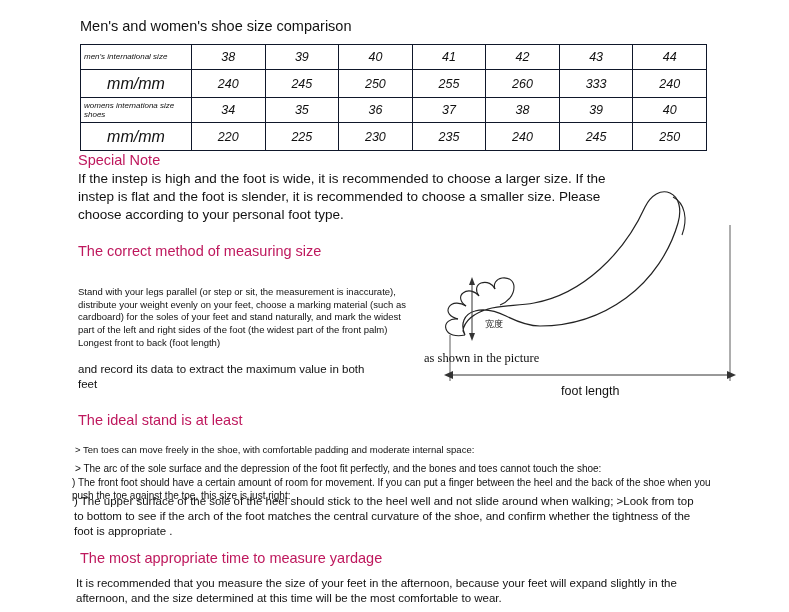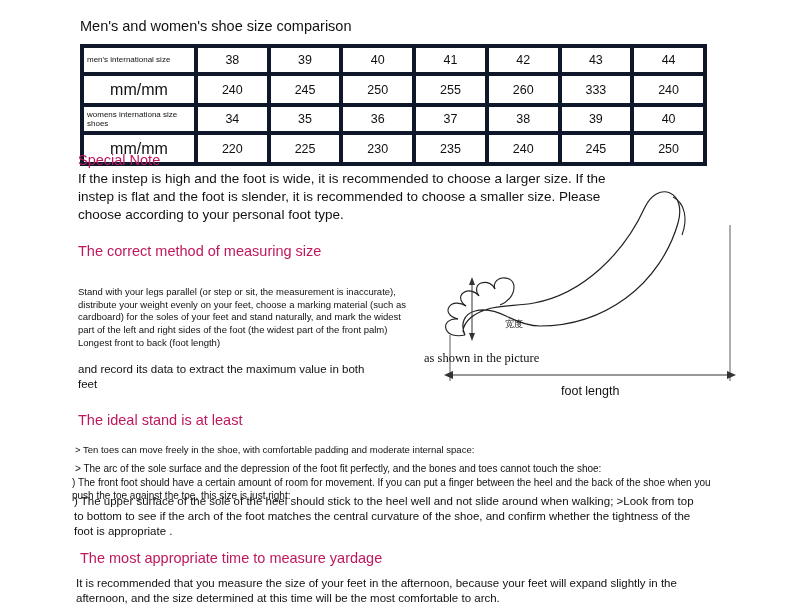--- a/index.html
+++ b/index.html
@@ -34,26 +34,27 @@
   
   .size-table {
     position: absolute;
     left: 80px;
     top: 44px;
     width: 627px;
     border-collapse: collapse;
     table-layout: fixed;
   }
   .size-table td {
-    border: 4px solid #0f172a;
+    border: 1px solid #0f172a;
     text-align: center;
     vertical-align: middle;
     height: 22px;
     font-size: 12.5px;
     color: #111;
+    font-style: italic;
   }
   .size-table td.label-small {
     font-size: 8px;
     line-height: 1.15;
     width: 104px;
     padding: 1px 3px;
     text-align: left;
   }
   .size-table td.label-big {
     font-size: 16px;
@@ -198,26 +199,26 @@
 
       <line x1="20" y1="190" x2="300" y2="190" stroke="#333" stroke-width="1"></line>
       <polygon points="14,190 23,186 23,194" fill="#333"></polygon>
       <polygon points="306,190 297,186 297,194" fill="#333"></polygon>
 
       <line x1="20" y1="150" x2="20" y2="196" stroke="#333" stroke-width="0.8"></line>
       <line x1="300" y1="40" x2="300" y2="196" stroke="#333" stroke-width="0.8"></line>
     </svg>
   </div>
 
-  <div class="fig-caption" style="left:505px; top:318px; font-size:9px;">宽度</div>
+  <div class="fig-caption" style="left:485px; top:318px; font-size:9px;">宽度</div>
   <div class="fig-caption" style="left:424px; top:351px;font-family:Liberation Serif, serif;">as shown in the picture</div>
   <div class="fig-caption" style="left:561px; top:384px;">foot length</div>
 
   <div class="sec-title" style="left:78px; top:412px;">The ideal stand is at least</div>
   <div class="para-small" style="left:75px; top:444px; width:620px;">&gt; Ten toes can move freely in the shoe, with comfortable padding and moderate internal space:</div>
   <div class="para-tiny" style="left:75px; top:462px; width:620px;">&gt; The arc of the sole surface and the depression of the foot fit perfectly, and the bones and toes cannot touch the shoe:</div>
   <div class="para-tiny" style="left:72px; top:476px; width:640px;">) The front foot should have a certain amount of room for movement. If you can put a finger between the heel and the back of the shoe when you push the toe against the toe, this size is just right:</div>
   <div class="para-med" style="left:74px; top:494px; width:620px;">)  The upper surface of the sole of the heel should stick to the heel well and not slide around when walking; &gt;Look from top to bottom to see if the arch of the foot matches the central curvature of the shoe, and confirm whether the tightness of the foot is appropriate .</div>
 
   <div class="sec-title" style="left:80px; top:550px;">The most appropriate time to measure yardage</div>
-  <div class="para-med" style="left:76px; top:576px; width:625px;">It is recommended that you measure the size of your feet in the afternoon, because your feet will expand slightly in the afternoon, and the size determined at this time will be the most comfortable to arch.</div>
+  <div class="para-med" style="left:76px; top:576px; width:625px;">It is recommended that you measure the size of your feet in the afternoon, because your feet will expand slightly in the afternoon, and the size determined at this time will be the most comfortable to wear.</div>
 
 </div>
 
 </body></html>

